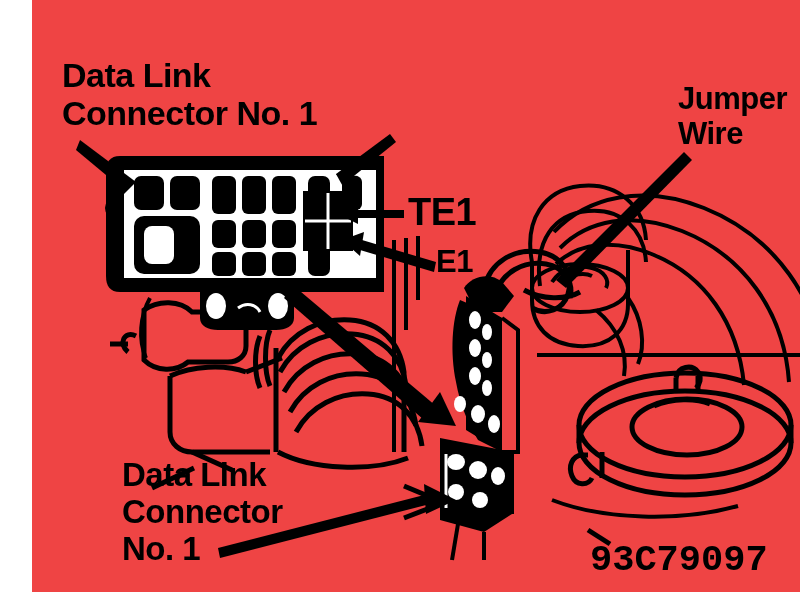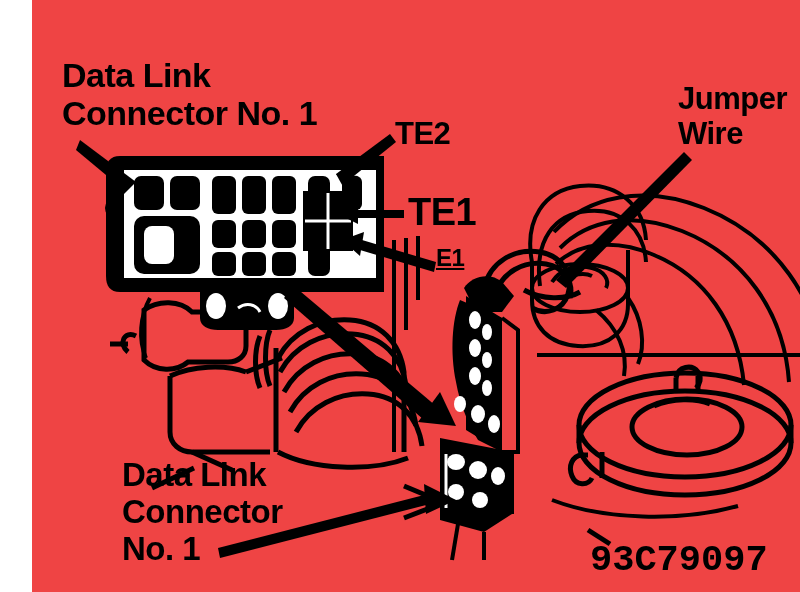--- a/index.html
+++ b/index.html
@@ -44,22 +44,21 @@
     font-size: 31px;
   }
   #label-te1 {
     left: 376px;
     top: 191px;
     font-size: 38px;
   }
   #label-e1 {
     left: 404px;
     top: 245px;
-    font-size: 24px;
-    text-decoration: underline;
+    font-size: 31px;
   }
   #label-jumper {
     left: 646px;
     top: 82px;
     font-size: 31px;
   }
   #label-dlc-bottom {
     left: 90px;
     top: 457px;
     font-size: 33px;
@@ -275,21 +274,20 @@
 
     <path d="M120 488 L 162 468" stroke="#000" stroke-width="5" fill="none"></path>
 
     <path d="M556 530 L 578 544" stroke="#000" stroke-width="5" fill="none"></path>
 
   </svg>
 
   <div class="lbl" id="label-dlc-top">Data Link
 Connector No. 1</div>
 
-  <div class="lbl" id="label-te2">TE2</div>
 
   <div class="lbl" id="label-te1">TE1</div>
 
   <div class="lbl" id="label-e1">E1</div>
 
   <div class="lbl" id="label-jumper">Jumper
 Wire</div>
 
   <div class="lbl" id="label-dlc-bottom">Data Link
 Connector

